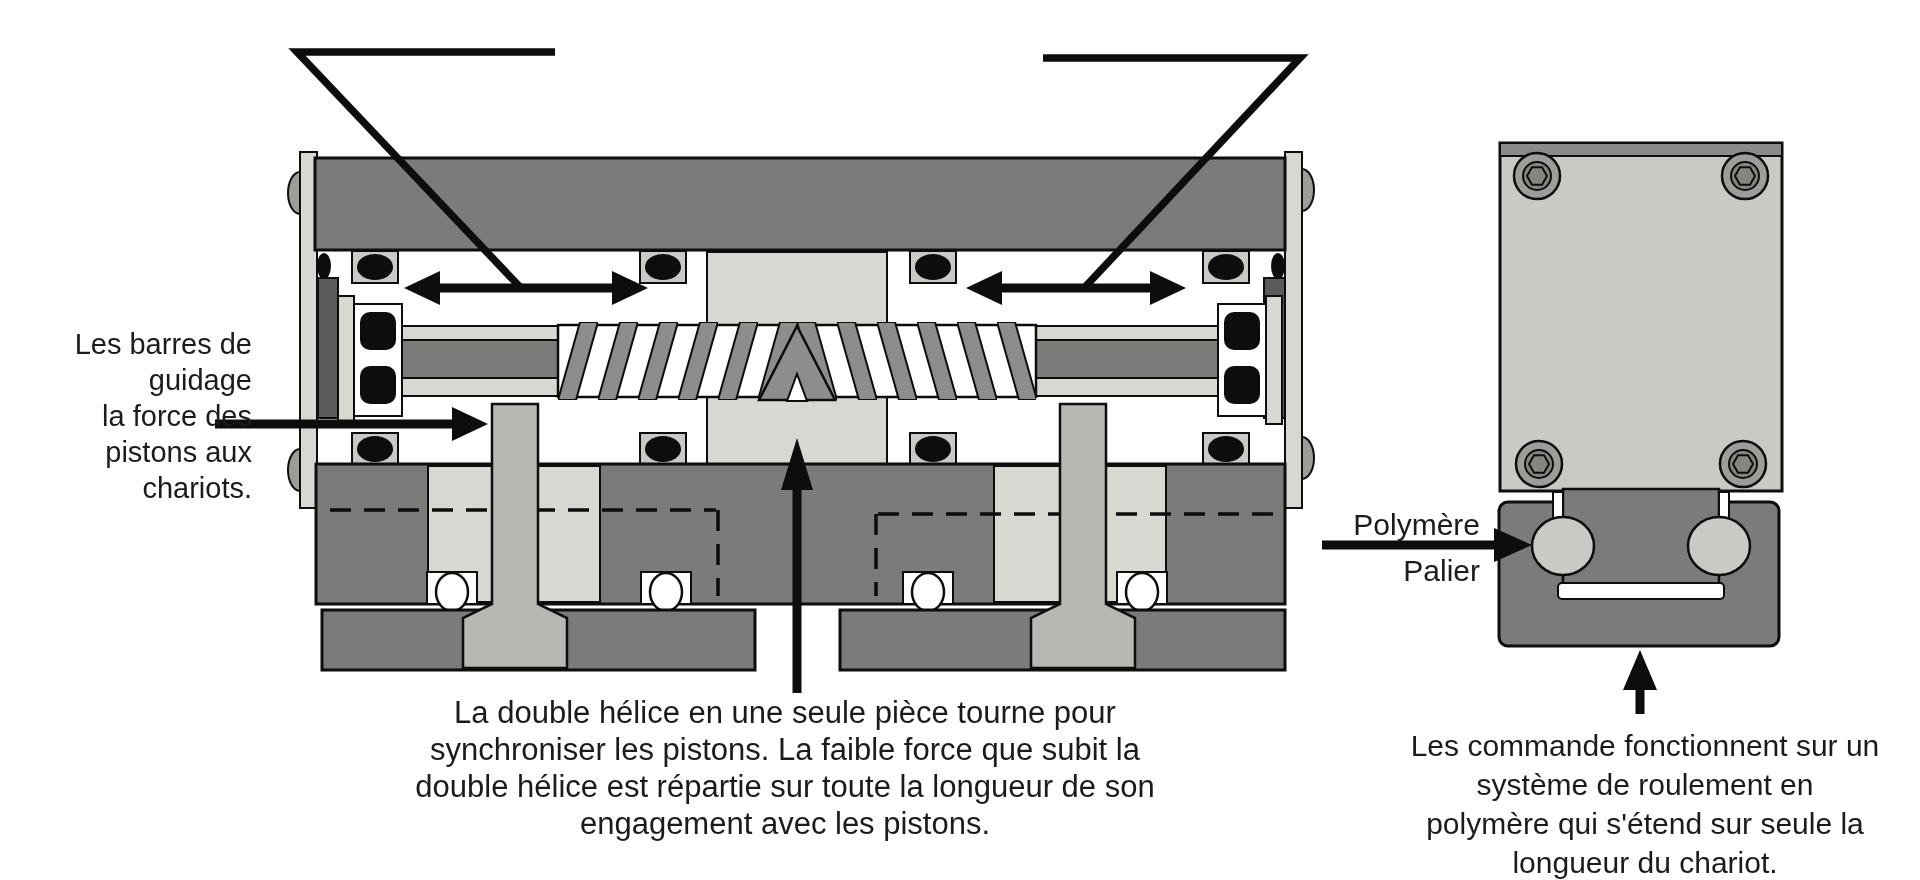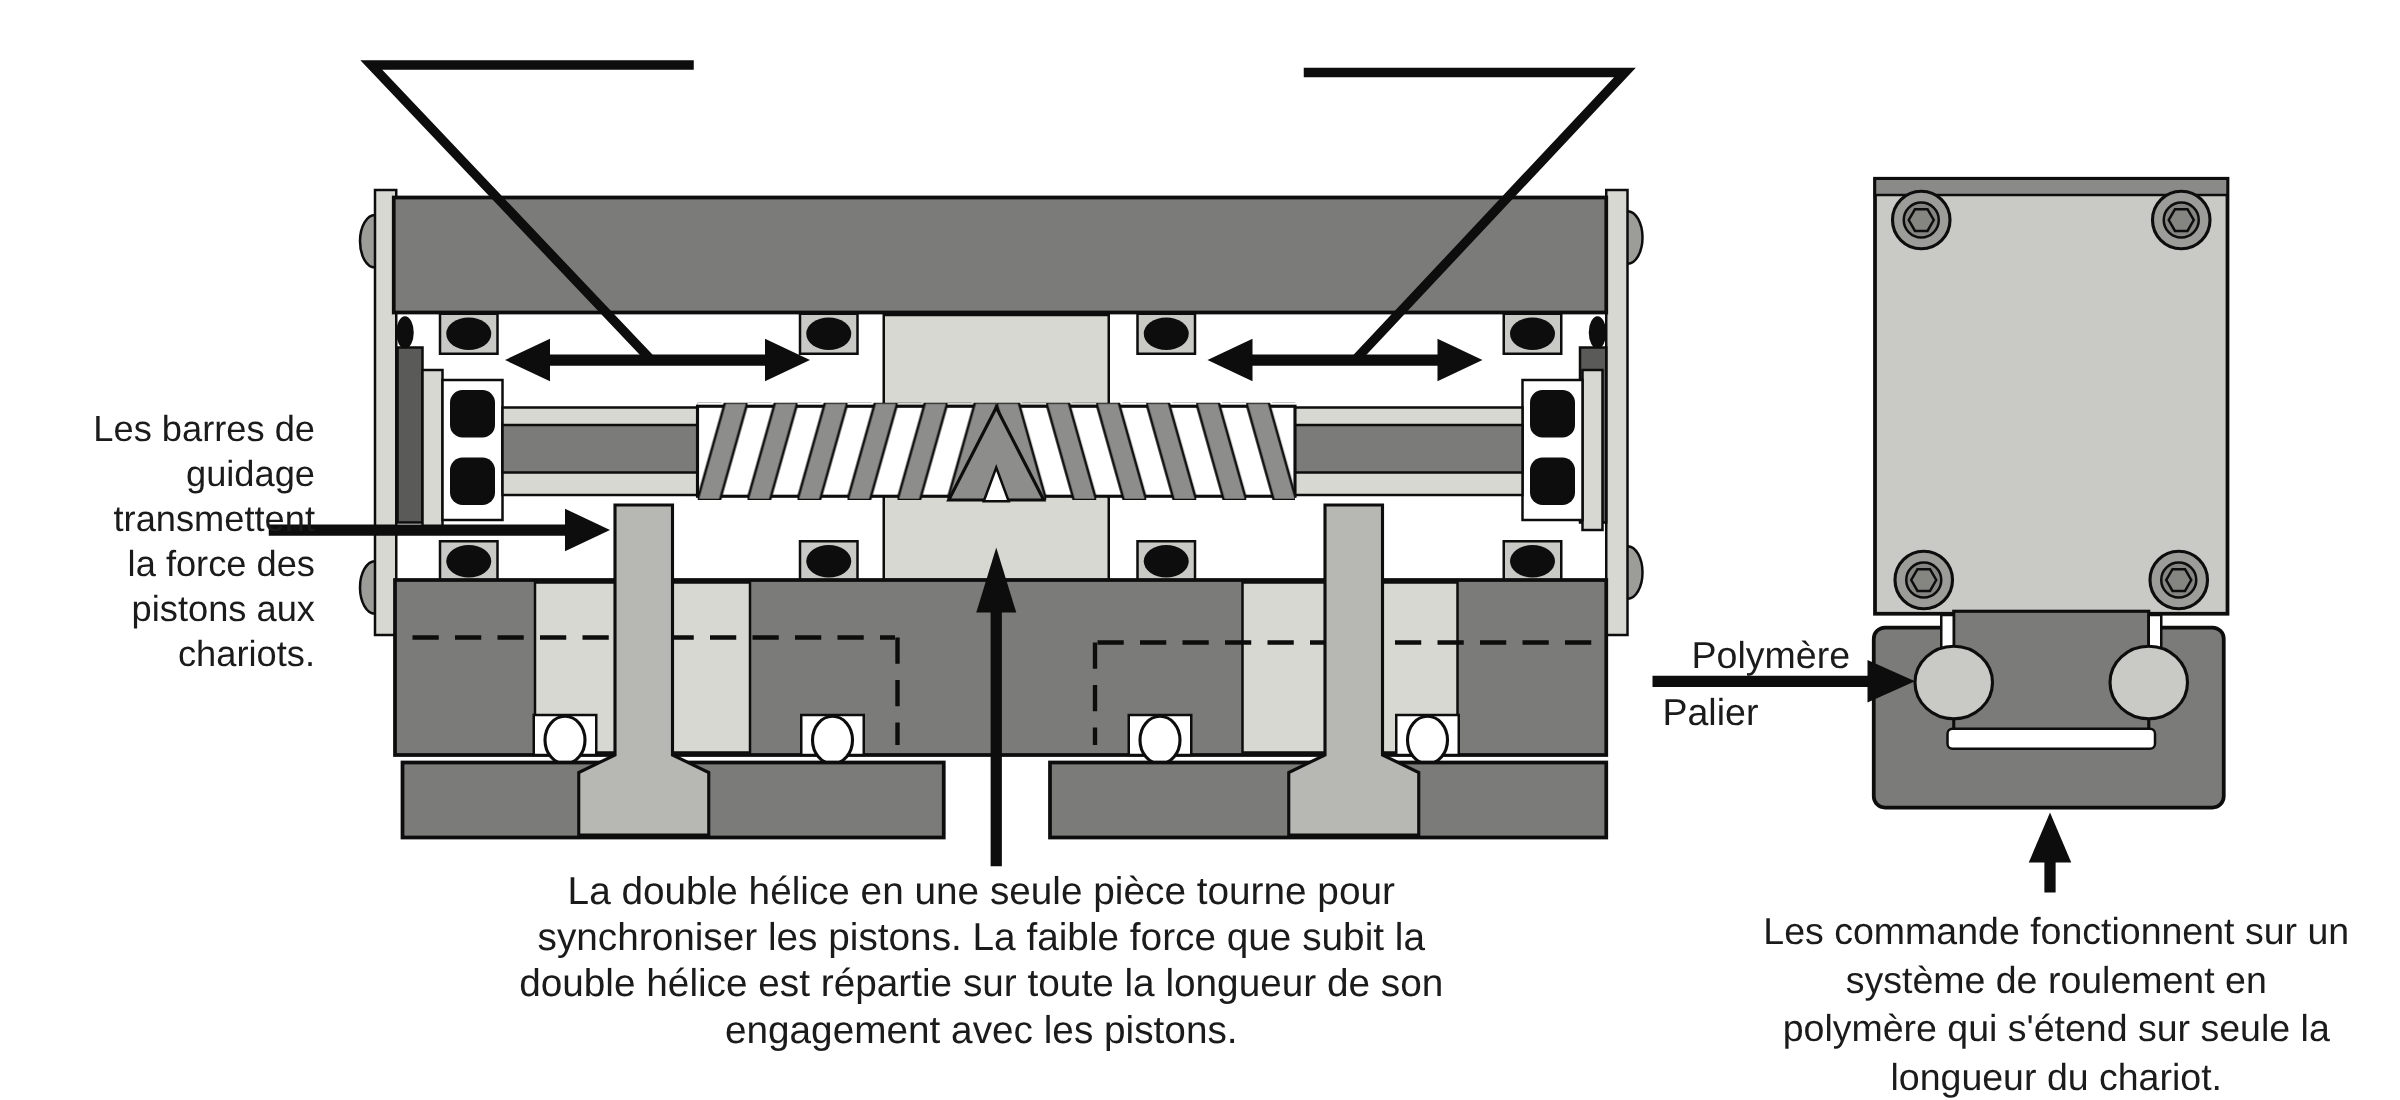--- a/index.html
+++ b/index.html
@@ -5,21 +5,21 @@
   html,body{margin:0;padding:0;background:#fff;}
   #stage{position:relative;width:1920px;height:880px;background:#fff;overflow:hidden;
          font-family:"Liberation Sans",sans-serif;color:var(--c-text,#1b1b1b);}
   #diagram-svg{position:absolute;left:0;top:0;width:1920px;height:880px;}
   .lbl{position:absolute;line-height:1.28;}
   .lbl div{white-space:nowrap;}
   #top-annotation{left:535px;top:20px;width:500px;text-align:center;font-size:31px;line-height:40px;}
   #left-annotation{left:22px;top:326px;width:230px;text-align:right;font-size:29px;line-height:36px;}
   #bottom-center-annotation{left:385px;top:694px;width:800px;text-align:center;font-size:31px;line-height:37px;}
   #polymere-label{left:1330px;top:506px;width:150px;text-align:right;font-size:30px;}
-  #palier-label{left:1330px;top:552px;width:150px;text-align:left;font-size:30px;}
+  #palier-label{left:1330px;top:552px;width:150px;text-align:right;font-size:30px;}
   #bottom-right-annotation{left:1390px;top:726px;width:510px;text-align:center;font-size:30px;line-height:39px;}
   
   .f-mid{fill:var(--c-mid);}   .f-dark{fill:var(--c-dark);}
   .f-light{fill:var(--c-light);} .f-lighter{fill:var(--c-lighter);}
   .f-bar{fill:var(--c-bar);}   .f-teeth{fill:var(--c-teeth);}
   .f-strip{fill:var(--c-strip);} .f-so{fill:var(--c-screw_outer);} .f-si{fill:var(--c-screw_inner);}
   .f-black{fill:var(--c-black);} .f-white{fill:var(--c-white);} .f-none{fill:none;}
   .s2{stroke:var(--c-black);stroke-width:2;} .s25{stroke:var(--c-black);stroke-width:2.5;}
   .s3{stroke:var(--c-black);stroke-width:3;}
   .dash{stroke:var(--c-black);stroke-width:3.5;stroke-dasharray:21 13;fill:none;}
@@ -183,21 +183,20 @@
         <line x1="1640" y1="686" x2="1640" y2="714" class="aline"></line>
         <polygon points="1640,650 1623,690 1657,690" class="f-black"></polygon>
       </g>
     </g>
   </svg>
 
 
   <div class="lbl" id="left-annotation">
     <div>Les barres de</div>
     <div>guidage</div>
-    <div>transmettent</div>
     <div>la force des</div>
     <div>pistons aux</div>
     <div>chariots.</div>
   </div>
 
   <div class="lbl" id="bottom-center-annotation">
     <div>La double hélice en une seule pièce tourne pour</div>
     <div>synchroniser les pistons. La faible force que subit la</div>
     <div>double hélice est répartie sur toute la longueur de son</div>
     <div>engagement avec les pistons.</div>

